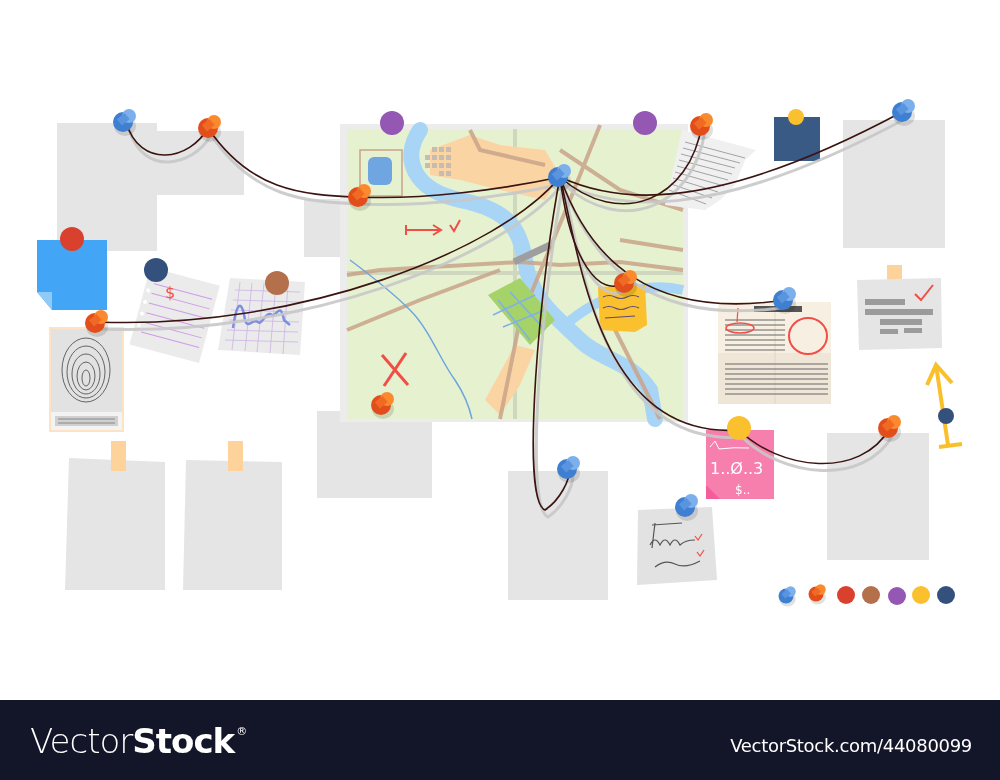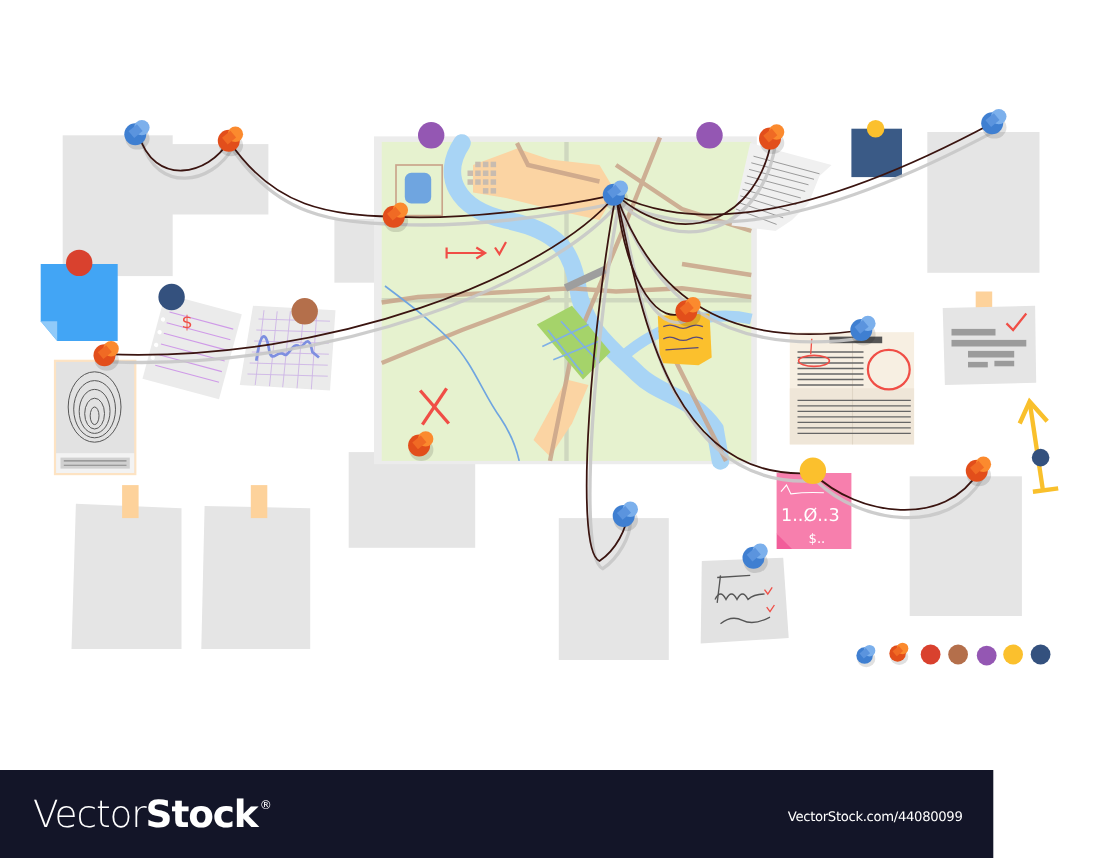--- a/index.html
+++ b/index.html
@@ -1,24 +1,24 @@
 <!DOCTYPE html>
 <html><head>
 <meta charset="utf-8">
 <style>
   html, body { margin: 0; padding: 0; }
   body { width: 1000px; height: 780px; position: relative; overflow: hidden; background: #ffffff; font-family: "Liberation Sans", sans-serif; }
   #board { position: absolute; left: 0; top: 0; width: 1000px; height: 700px; background: #ffffff; }
   #board svg.scene { position: absolute; left: 0; top: 0; width: 1000px; height: 700px; }
-  #footer { position: absolute; left: 0; top: 700px; width: 903px; height: 80px; background: #131528; color: #ffffff; }
+  #footer { position: absolute; left: 0; top: 700px; width: 1000px; height: 80px; background: #131528; color: #ffffff; }
   .brand { position: absolute; left: 30px; top: 21px; font-size: 34px; letter-spacing: -1px; font-family: "DejaVu Sans", sans-serif; }
   .brand .light { font-weight: 300; font-family: "DejaVu Sans", sans-serif; }
   .brand .bold { font-weight: bold; }
   .brand .reg { font-size: 11px; vertical-align: top; position: relative; top: 4px; margin-left: 2px; }
-  .stock-id { position: absolute; right: 28px; top: 35px; font-size: 12px; font-family: "DejaVu Sans", sans-serif; letter-spacing: -0.3px; }
+  .stock-id { position: absolute; right: 28px; top: 35px; font-size: 18px; font-family: "DejaVu Sans", sans-serif; letter-spacing: -0.3px; }
   .pink-text { font-family: "DejaVu Sans", sans-serif; }
 </style>
 </head>
 <body>
 
 <div id="board">
 <svg class="scene" viewBox="0 0 1000 700" xmlns="http://www.w3.org/2000/svg">
   <defs>
     <g id="pushpin-blue">
       <ellipse cx="2" cy="4" rx="11" ry="10" fill="#000" opacity="0.12"></ellipse>

